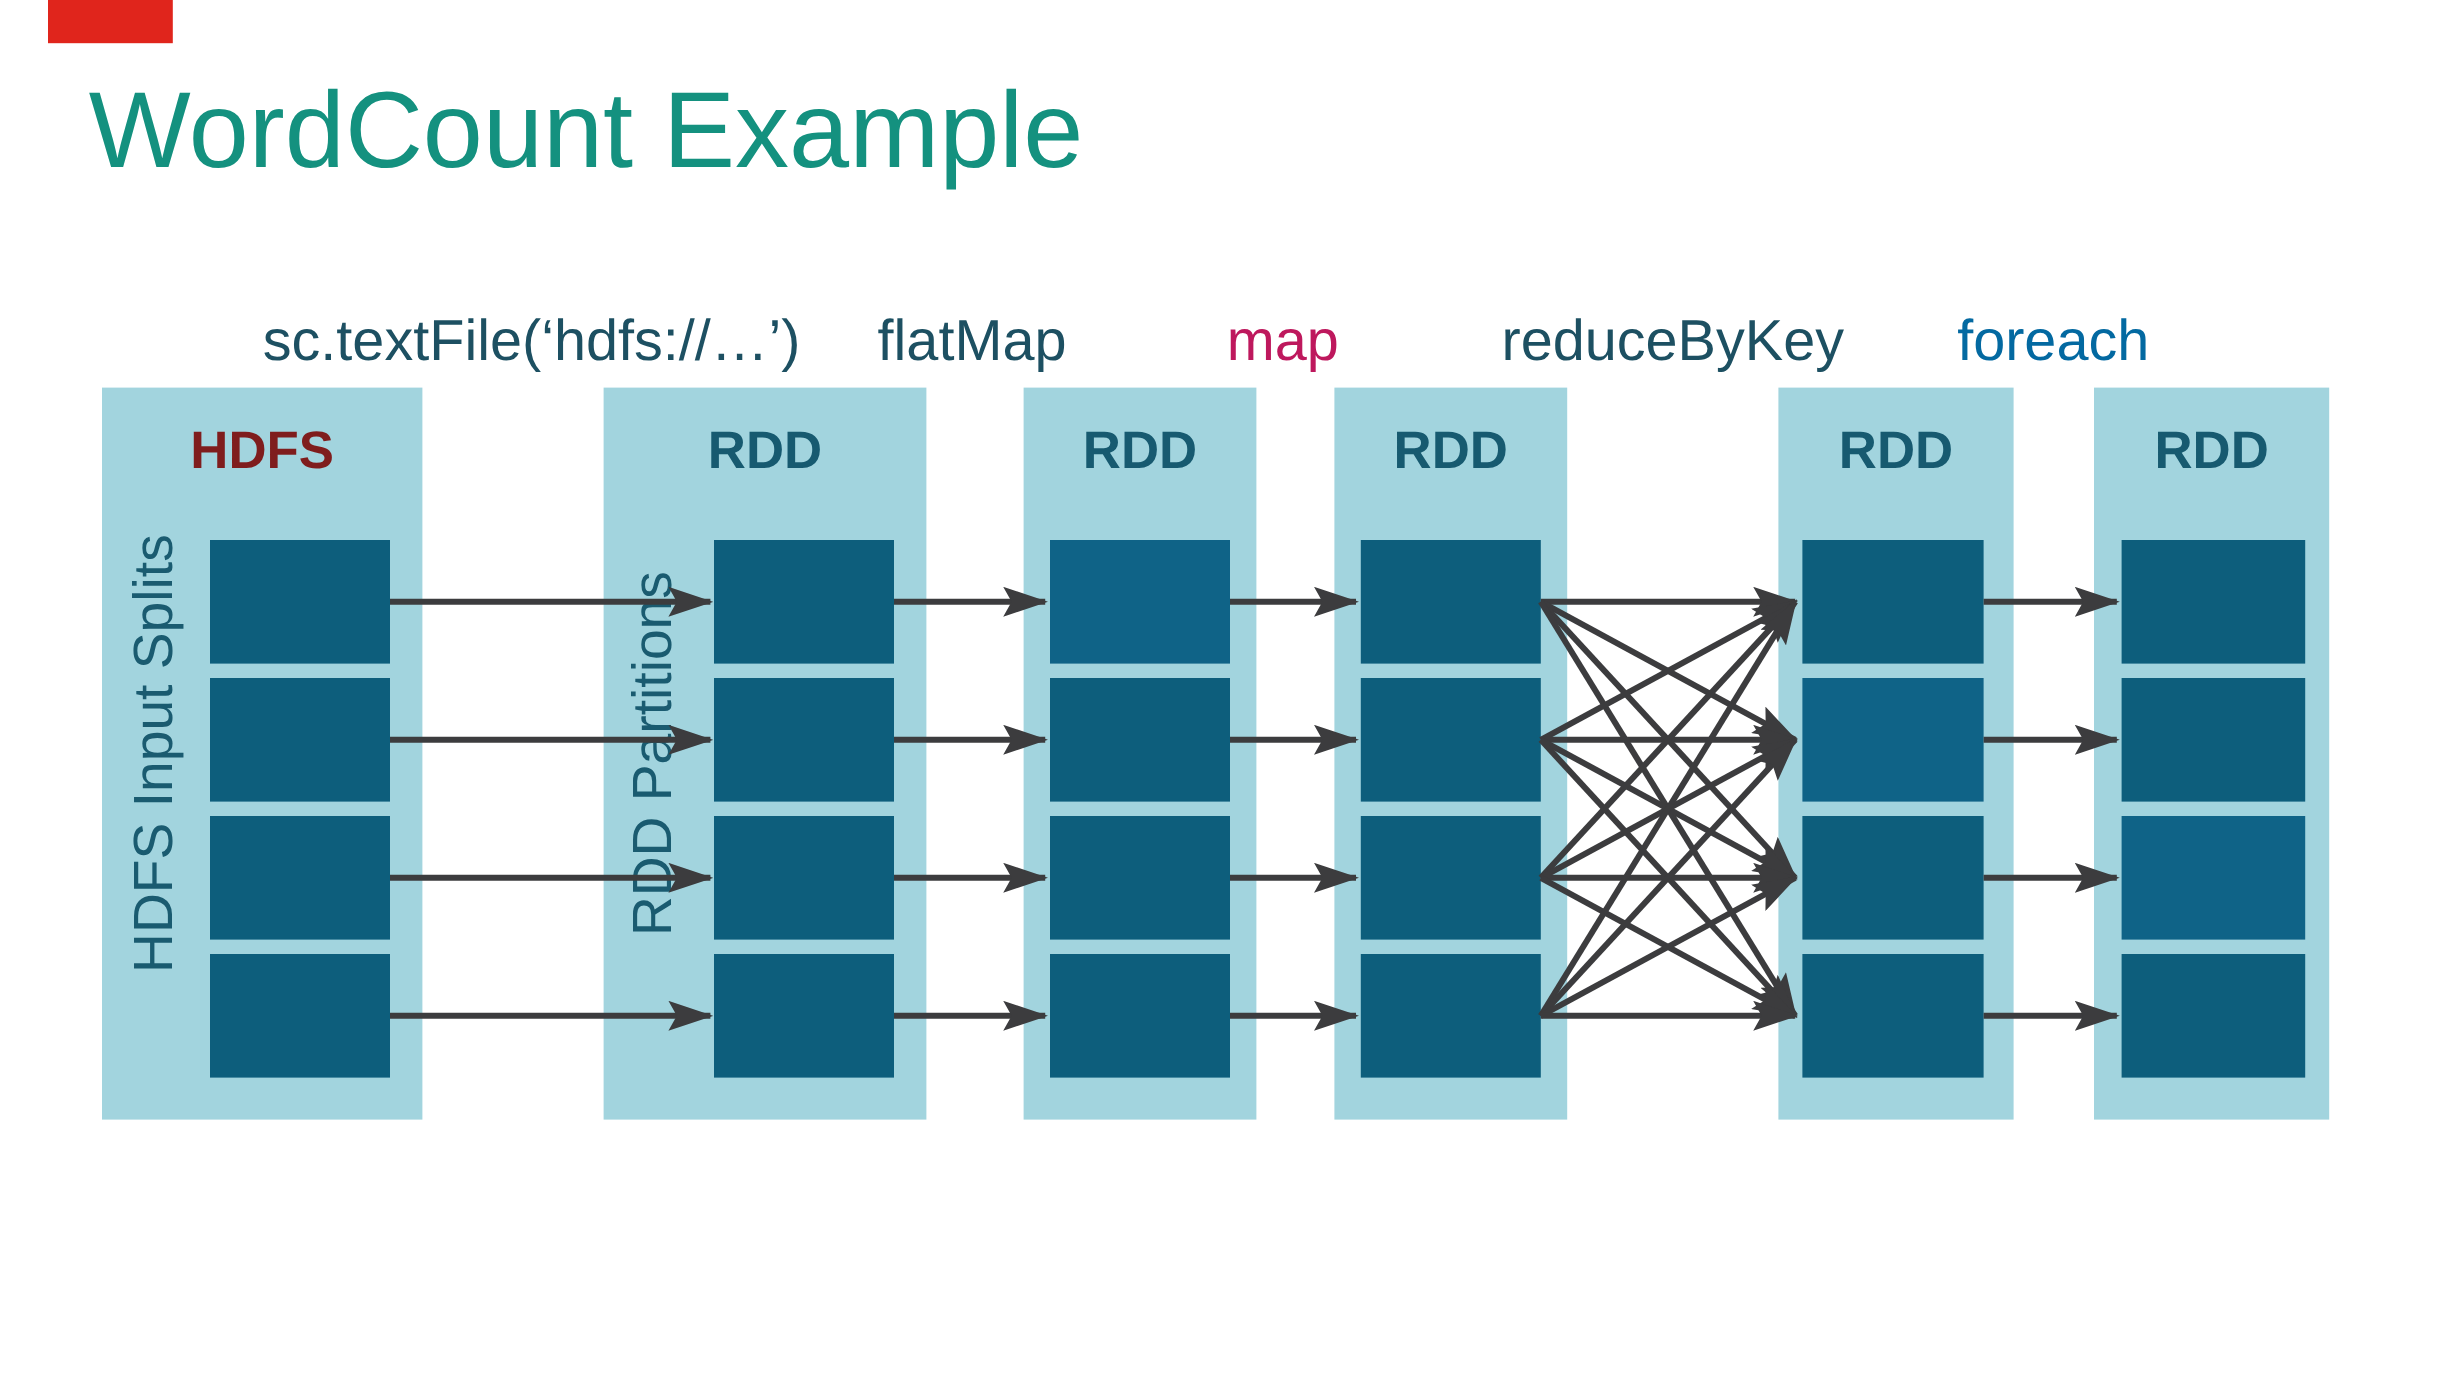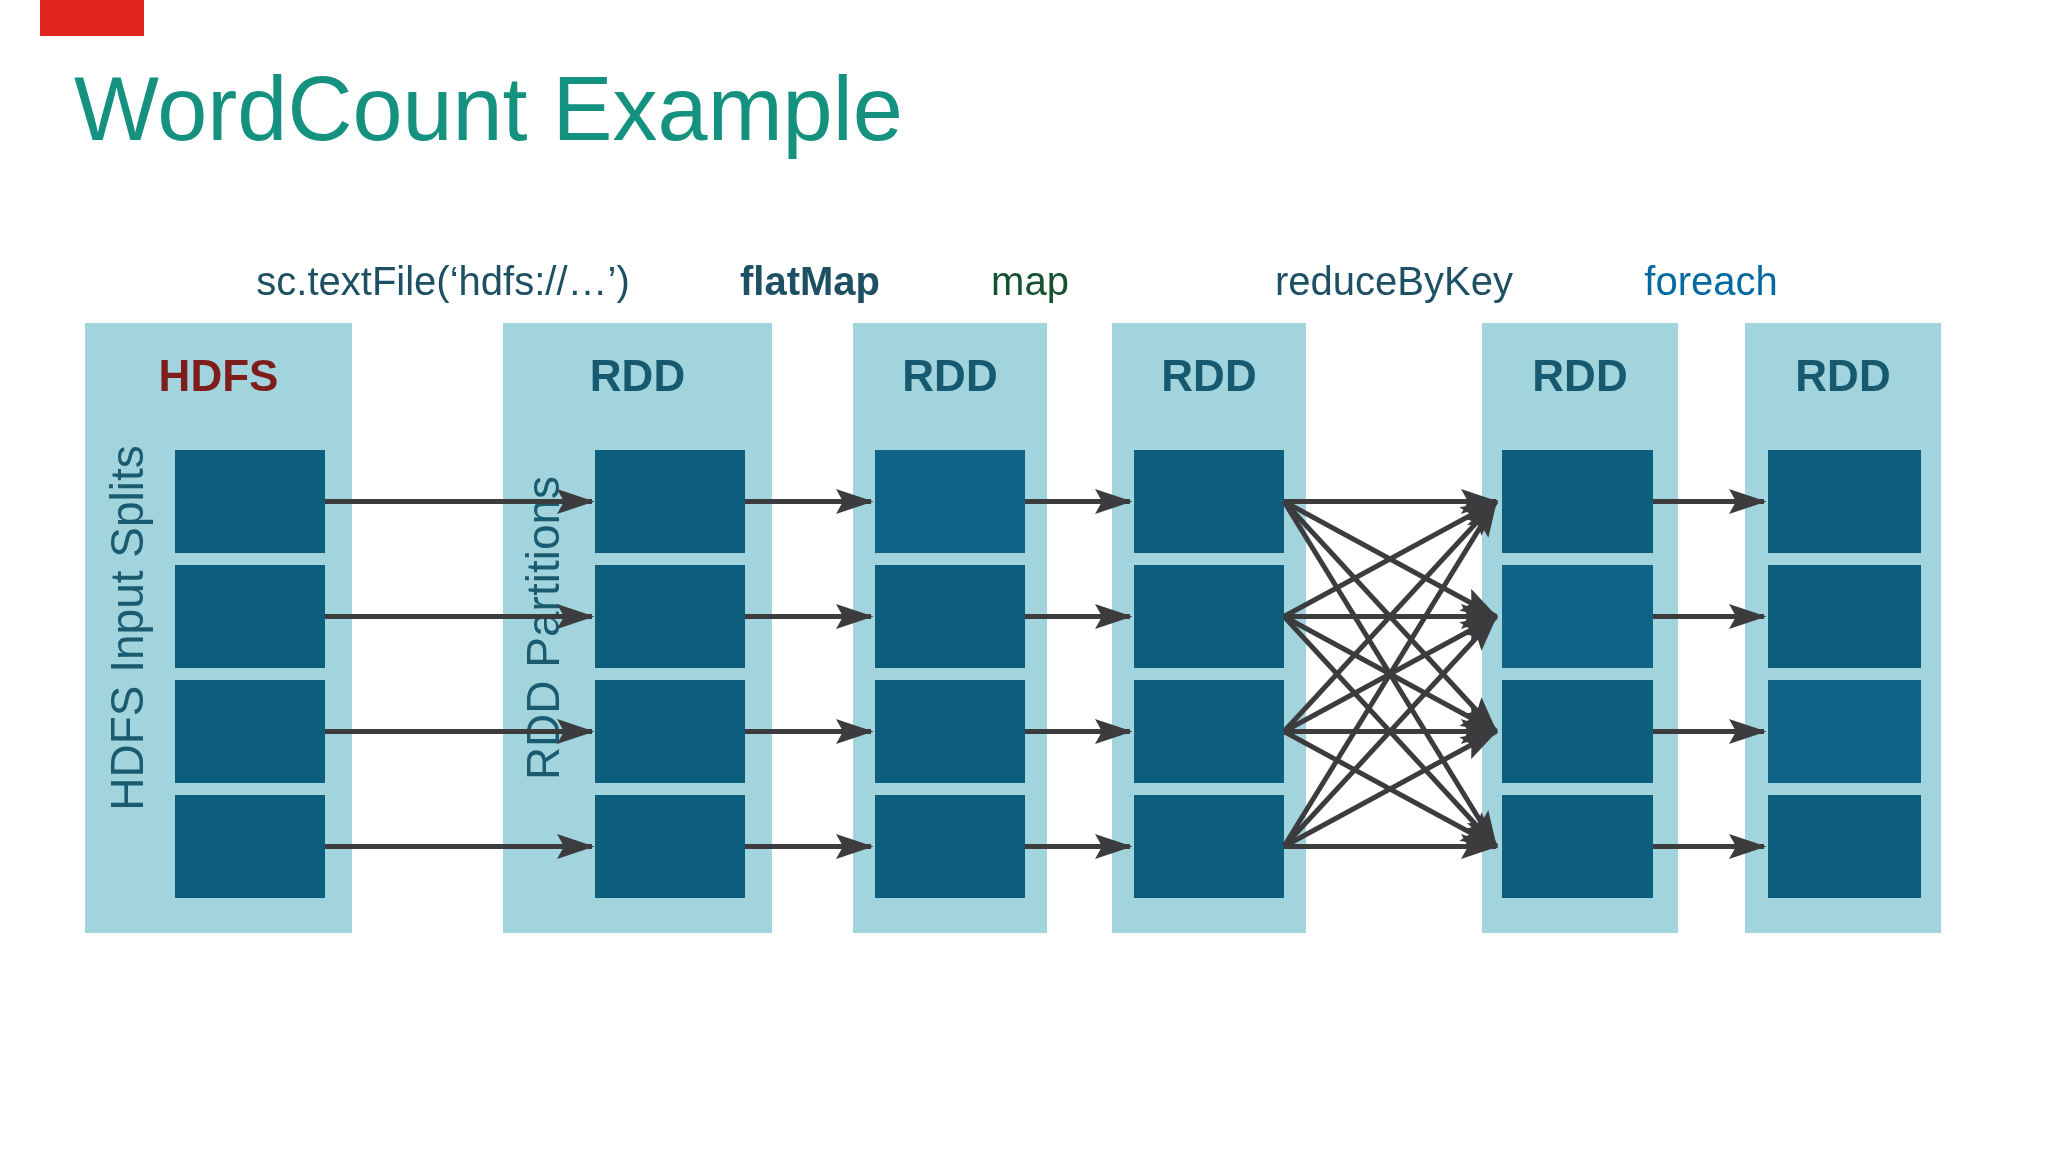--- a/index.html
+++ b/index.html
@@ -7,21 +7,21 @@
     position:relative;width:2048px;height:1152px;background:#ffffff;
     overflow:hidden;font-family:"Liberation Sans",sans-serif;
   }
   .accent-bar{position:absolute;top:0;left:40px;width:104px;height:36px;}
   .title{
     position:absolute;left:74px;top:64px;font-size:90px;line-height:1;
     letter-spacing:0px;white-space:nowrap;
   }
   .stage-label{
     position:absolute;top:261px;transform:translateX(-50%);
-    font-size:40px;line-height:1;white-space:nowrap;
+    font-size:48px;line-height:1;white-space:nowrap;
   }
   .column{position:absolute;top:323px;height:610px;}
   .col-header{
     position:absolute;top:354px;transform:translateX(-50%);
     font-size:44px;font-weight:bold;line-height:1;white-space:nowrap;
   }
   .side-label{
     position:absolute;transform:translate(-50%,-50%) rotate(-90deg);
     font-size:46px;line-height:1;white-space:nowrap;
   }
@@ -32,22 +32,22 @@
 <body>
 
 <div class="slide">
 
   <div class="accent-bar" style="background: rgb(224, 37, 28);"></div>
 
   <div class="title" style="color: rgb(20, 145, 127); text-align: right;">WordCount Example</div>
 
   <div id="stage-labels">
       <div class="stage-label" style="left: 443px; color: rgb(29, 80, 98);">sc.textFile(‘hdfs://…’)</div>
-      <div class="stage-label" style="left: 810px; color: rgb(29, 80, 98); font-weight: bold;">flatMap</div>
-      <div class="stage-label" style="left: 1030px; color: #14532d;">map</div>
+      <div class="stage-label" style="left: 810px; color: rgb(29, 80, 98);">flatMap</div>
+      <div class="stage-label" style="left: 1069px; color: #be185d;">map</div>
       <div class="stage-label" style="left: 1394px; color: rgb(29, 80, 98);">reduceByKey</div>
       <div class="stage-label" style="left: 1711px; color: #0369a1;">foreach</div>
     </div>
 
   <div id="diagram">
       <div class="column" style="left: 85px; width: 267px; background: rgb(162, 212, 222);"></div>
       <div class="col-header" style="left: 218.5px; color: #7f1d1d;">HDFS</div>
       <div class="side-label" style="left: 127px; top: 628px; color: rgb(26, 91, 112);">HDFS Input Splits</div>
       <div class="block" style="left: 175px; top: 450px; width: 150px; height: 103px; background: rgb(13, 94, 124);"></div>
       <div class="block" style="left: 175px; top: 565px; width: 150px; height: 103px; background: rgb(13, 94, 124);"></div>

